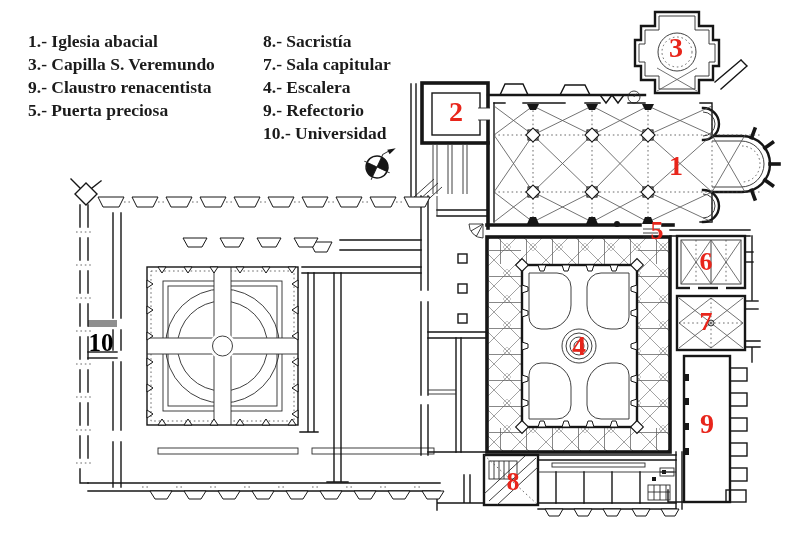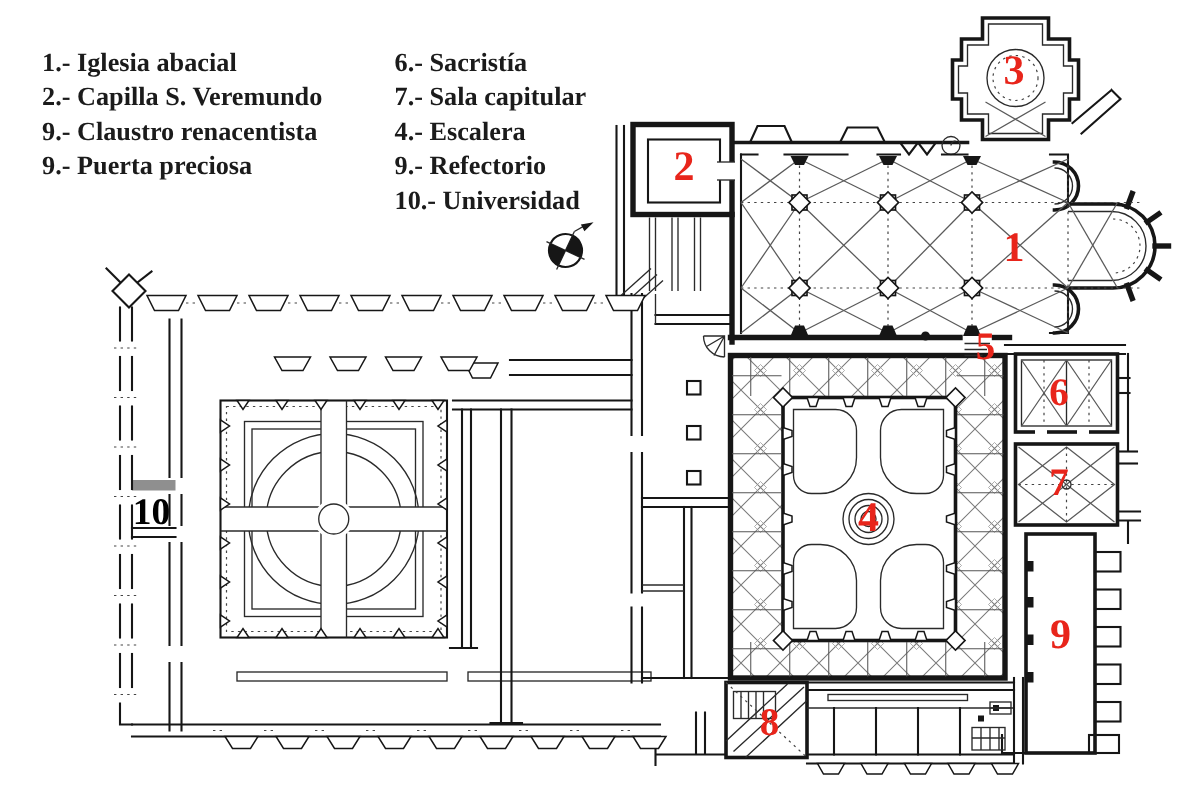--- a/index.html
+++ b/index.html
@@ -465,26 +465,26 @@
         <polygon points="147,384 147,392 153,388" class="cw"></polygon>
         <polygon points="298,384 298,392 292,388" class="cw"></polygon>
         <polygon points="147,410 147,418 153,414" class="cw"></polygon>
         <polygon points="298,410 298,418 292,414" class="cw"></polygon>
       </g>
 </svg>
 
 <div class="legend">
   <div class="col col1" id="legend-col-1">
         <div class="legend-item">1.- Iglesia abacial</div>
-        <div class="legend-item">2.- Capilla S. Veremundo</div>
+        <div class="legend-item">3.- Capilla S. Veremundo</div>
         <div class="legend-item">9.- Claustro renacentista</div>
-        <div class="legend-item">9.- Puerta preciosa</div>
+        <div class="legend-item">5.- Puerta preciosa</div>
       </div>
   <div class="col" id="legend-col-2">
-        <div class="legend-item">6.- Sacristía</div>
+        <div class="legend-item">8.- Sacristía</div>
         <div class="legend-item">7.- Sala capitular</div>
         <div class="legend-item">4.- Escalera</div>
         <div class="legend-item">9.- Refectorio</div>
         <div class="legend-item">10.- Universidad</div>
       </div>
 </div>
 
 <div id="labels">
       <div class="plan-num" style="left: 676px; top: 166px; font-size: 28px; color: rgb(232, 37, 27);">1</div>
       <div class="plan-num" style="left: 456px; top: 112px; font-size: 28px; color: rgb(232, 37, 27);">2</div>

